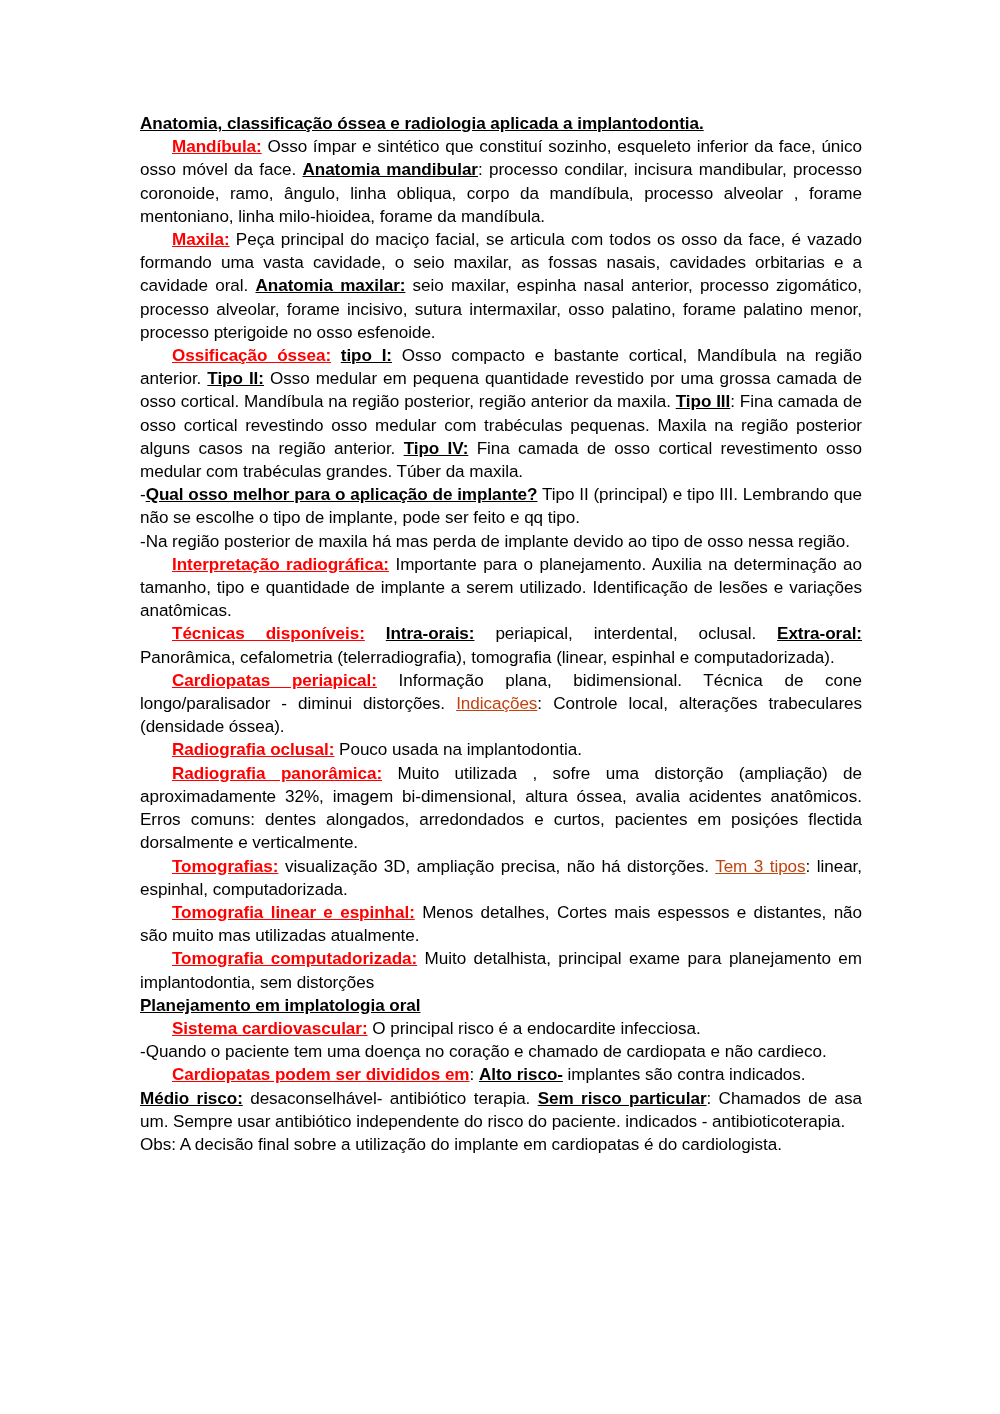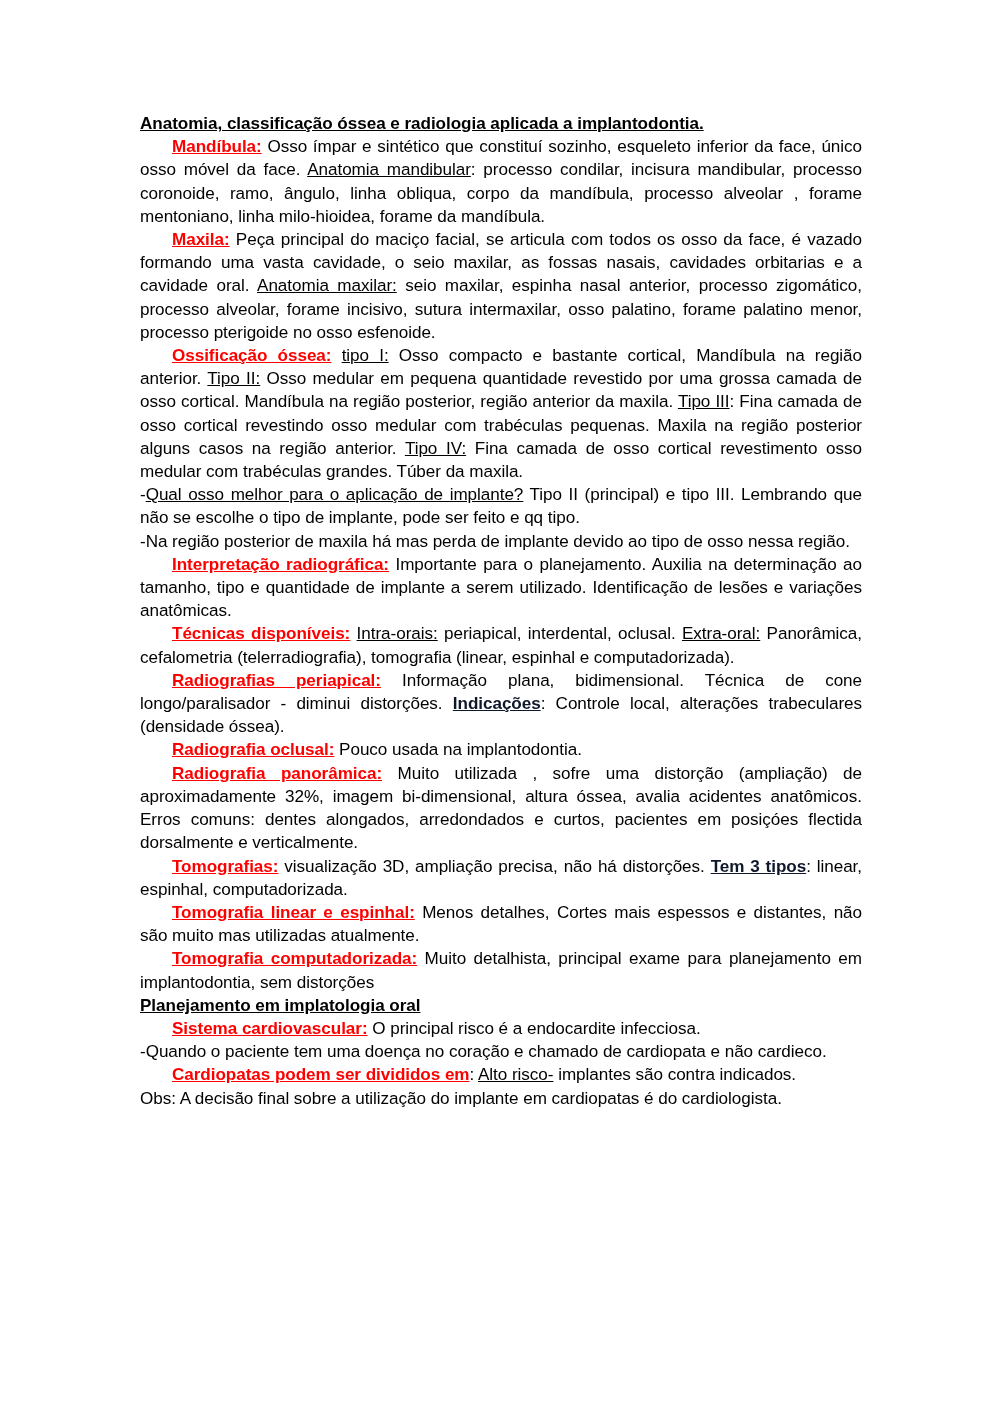--- a/index.html
+++ b/index.html
@@ -40,33 +40,33 @@
   span.hd-red {
     color: #ff0000;
     font-weight: bold;
     text-decoration: underline;
     text-decoration-color: #ff0000;
     text-underline-offset: 1px;
     margin-left: 32px;
   }
   span.hd-black {
     color: #000000;
-    font-weight: normal;
+    font-weight: bold;
     text-decoration: underline;
     text-underline-offset: 1px;
   }
   span.hd-black-title {
     color: #000000;
     font-weight: bold;
     text-decoration: underline;
     text-underline-offset: 1px;
   }
   span.ul-plain {
-    color: #0f172a;
-    font-weight: bold;
+    color: #c2410c;
+    font-weight: normal;
     text-decoration: underline;
     text-underline-offset: 1px;
   }
   span.body-text {
     color: #000000;
     font-weight: normal;
     text-decoration: none;
   }
 </style>
 </head>
@@ -75,25 +75,26 @@
 <div id="page">
   <div id="doc-body">
       <p class="para"><span class="hd-black-title">Anatomia, classificação óssea e radiologia aplicada a implantodontia.</span></p>
       <p class="para"><span class="hd-red">Mandíbula:</span><span class="body-text"> Osso ímpar e sintético que constituí sozinho, esqueleto inferior da face, único osso móvel da face. </span><span class="hd-black">Anatomia mandibular</span><span class="body-text">: processo condilar, incisura mandibular, processo coronoide, ramo, ângulo, linha obliqua, corpo da mandíbula, processo alveolar , forame mentoniano, linha milo-hioidea, forame da mandíbula.</span></p>
       <p class="para"><span class="hd-red">Maxila:</span><span class="body-text"> Peça principal do maciço facial, se articula com todos os osso da face, é vazado formando uma vasta cavidade, o seio maxilar, as fossas nasais, cavidades orbitarias e a cavidade oral. </span><span class="hd-black">Anatomia maxilar:</span><span class="body-text"> seio maxilar, espinha nasal anterior, processo zigomático, processo alveolar, forame incisivo, sutura intermaxilar, osso palatino, forame palatino menor, processo pterigoide no osso esfenoide.</span></p>
       <p class="para"><span class="hd-red">Ossificação óssea:</span><span class="body-text"> </span><span class="hd-black">tipo I:</span><span class="body-text"> Osso compacto e bastante cortical, Mandíbula na região anterior. </span><span class="hd-black">Tipo II:</span><span class="body-text"> Osso medular em pequena quantidade revestido por uma grossa camada de osso cortical. Mandíbula na região posterior, região anterior da maxila. </span><span class="hd-black">Tipo III</span><span class="body-text">: Fina camada de osso cortical revestindo osso medular com trabéculas pequenas. Maxila na região posterior alguns casos na região anterior. </span><span class="hd-black">Tipo IV:</span><span class="body-text"> Fina camada de osso cortical revestimento osso medular com trabéculas grandes.  Túber da maxila.</span></p>
       <p class="para"><span class="body-text">-</span><span class="hd-black">Qual osso melhor para o aplicação de implante?</span><span class="body-text"> Tipo II (principal) e tipo III. Lembrando que não se escolhe o tipo de implante, pode ser feito e qq tipo.</span></p>
       <p class="para"><span class="body-text">-Na região posterior de maxila há mas perda de implante devido ao tipo de osso nessa região.</span></p>
       <p class="para"><span class="hd-red">Interpretação radiográfica:</span><span class="body-text"> Importante para o planejamento. Auxilia na determinação ao tamanho, tipo e quantidade de implante a serem utilizado. Identificação de lesões e variações anatômicas.</span></p>
       <p class="para"><span class="hd-red">Técnicas disponíveis:</span><span class="body-text"> </span><span class="hd-black">Intra-orais:</span><span class="body-text"> periapical, interdental, oclusal. </span><span class="hd-black">Extra-oral:</span><span class="body-text"> Panorâmica, cefalometria (telerradiografia), tomografia (linear, espinhal e computadorizada).</span></p>
-      <p class="para"><span class="hd-red">Radiografias periapical:</span><span class="body-text"> Informação plana, bidimensional. Técnica de cone longo/paralisador - diminui distorções. </span><span class="ul-plain">Indicações</span><span class="body-text">: Controle local, alterações trabeculares (densidade óssea).</span></p>
+      <p class="para"><span class="hd-red">Cardiopatas periapical:</span><span class="body-text"> Informação plana, bidimensional. Técnica de cone longo/paralisador - diminui distorções. </span><span class="ul-plain">Indicações</span><span class="body-text">: Controle local, alterações trabeculares (densidade óssea).</span></p>
       <p class="para"><span class="hd-red">Radiografia oclusal:</span><span class="body-text"> Pouco usada na implantodontia.</span></p>
       <p class="para"><span class="hd-red">Radiografia panorâmica:</span><span class="body-text"> Muito utilizada , sofre uma distorção (ampliação) de aproximadamente 32%, imagem bi-dimensional, altura óssea, avalia acidentes anatômicos. Erros comuns: dentes alongados, arredondados e curtos, pacientes em posiçóes flectida dorsalmente e verticalmente.</span></p>
       <p class="para"><span class="hd-red">Tomografias:</span><span class="body-text"> visualização 3D, ampliação precisa, não há distorções. </span><span class="ul-plain">Tem 3 tipos</span><span class="body-text">: linear, espinhal, computadorizada.</span></p>
       <p class="para"><span class="hd-red">Tomografia linear e espinhal:</span><span class="body-text"> Menos detalhes, Cortes mais espessos e distantes, não são muito mas utilizadas atualmente.</span></p>
       <p class="para"><span class="hd-red">Tomografia computadorizada:</span><span class="body-text"> Muito detalhista, principal exame para planejamento em implantodontia, sem distorções</span></p>
       <p class="para"><span class="hd-black-title">Planejamento em implatologia oral</span></p>
       <p class="para"><span class="hd-red">Sistema cardiovascular:</span><span class="body-text"> O principal risco é a endocardite infecciosa.</span></p>
       <p class="para"><span class="body-text">-Quando o paciente tem uma doença no coração e chamado de cardiopata e não cardieco.</span></p>
       <p class="para"><span class="hd-red">Cardiopatas podem ser divididos em</span><span class="body-text">: </span><span class="hd-black">Alto risco-</span><span class="body-text"> implantes são contra indicados.</span></p>
+      <p class="para"><span class="hd-black">Médio risco:</span><span class="body-text"> desaconselhável- antibiótico terapia. </span><span class="hd-black">Sem risco particular</span><span class="body-text">: Chamados de asa um. Sempre usar antibiótico independente do risco do paciente. indicados - antibioticoterapia.</span></p>
       <p class="para"><span class="body-text">Obs: A decisão final sobre a utilização do implante em cardiopatas é do cardiologista.</span></p>
     </div>
 </div>
 
 </body></html>

